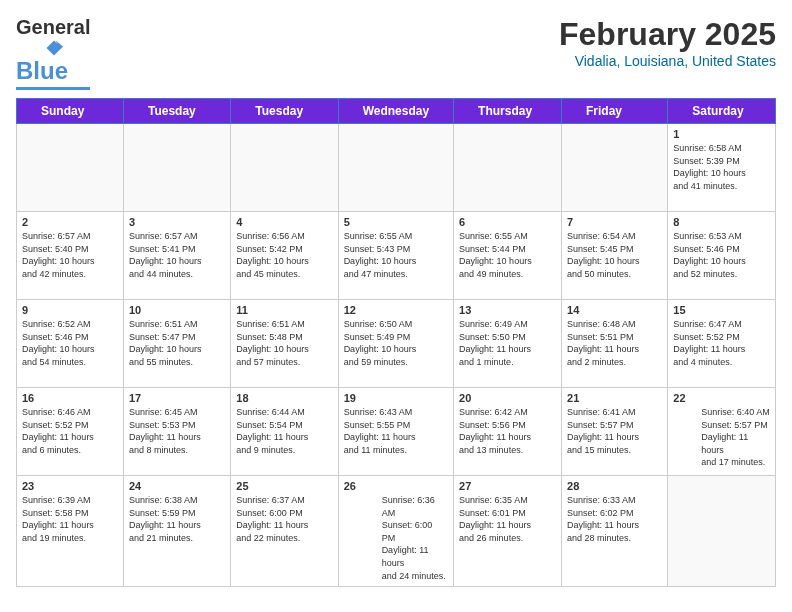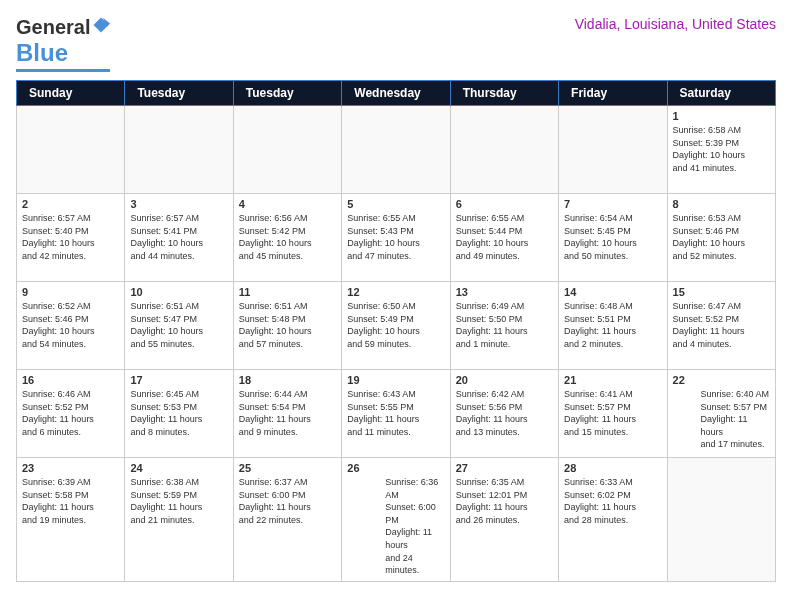--- a/index.html
+++ b/index.html
@@ -31,51 +31,52 @@
       font-weight: bold;
       color: #4a90d9;
     }
     .logo-icon {
       width: 18px;
       height: 18px;
       margin-left: 2px;
     }
     .logo-row {
       display: flex;
-      align-items: flex-start;
+      align-items: center;
+      flex-direction: column;
     }
     .logo-underline {
       height: 3px;
       background: #4a90d9;
       width: 100%;
       margin-top: 2px;
     }
     .title-block {
       text-align: right;
     }
     .month-title {
       font-size: 32px;
       font-weight: bold;
       color: #333;
     }
     .location {
       font-size: 14px;
-      color: #a21caf;
+      color: #0369a1;
     }
     .calendar {
       width: 100%;
       border-collapse: collapse;
       border: 1px solid #ccc;
     }
     .calendar th {
-      background: #0f172a;
+      background: #6d28d9;
       color: #fff;
       font-size: 12px;
       font-weight: bold;
-      padding: 5px 12px;
+      padding: 5px 24px;
       text-align: left;
       border: 1px solid #3a7bc8;
     }
     .calendar td {
       vertical-align: top;
       border: 1px solid #ccc;
       padding: 4px 5px;
       font-size: 9.5px;
       color: #333;
       width: calc(100% / 7);
@@ -108,20 +109,21 @@
         <polygon points="12,2 22,12 12,22 2,12" fill="#4a90d9"></polygon>
         <polygon points="14,2 24,10 20,14" fill="#4a90d9"></polygon>
       </svg>
     </div>
     <div class="logo-row">
       <span class="logo-text-blue">Blue</span>
     </div>
     <div class="logo-underline"></div>
   </div>
   <div class="title-block">
+    <div class="month-title">February 2025</div>
     <div class="location">Vidalia, Louisiana, United States</div>
   </div>
 </div>
 
 <table class="calendar">
   <thead>
     <tr>
     <th>Sunday</th>
         <th>Tuesday</th>
         <th>Tuesday</th>
@@ -325,21 +327,21 @@
         <td>
           <span class="day-num">26</span>
           <div class="day-info" style="white-space: pre-line; margin-left: 38px;">Sunrise: 6:36 AM
 Sunset: 6:00 PM
 Daylight: 11 hours
 and 24 minutes.</div>
         </td>
         <td>
           <span class="day-num">27</span>
           <div class="day-info" style="white-space: pre-line;">Sunrise: 6:35 AM
-Sunset: 12:01 PM
+Sunset: 6:01 PM
 Daylight: 11 hours
 and 26 minutes.</div>
         </td>
         <td>
           <span class="day-num">28</span>
           <div class="day-info" style="white-space: pre-line;">Sunrise: 6:33 AM
 Sunset: 6:02 PM
 Daylight: 11 hours
 and 28 minutes.</div>
         </td>

